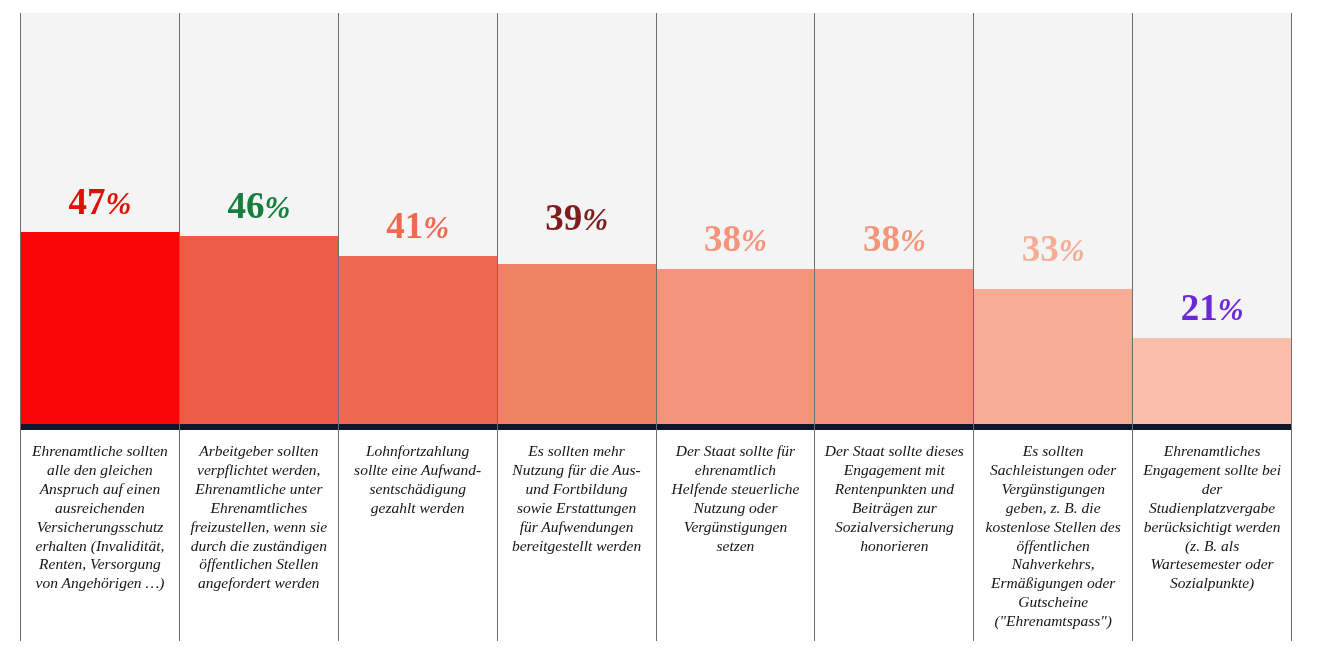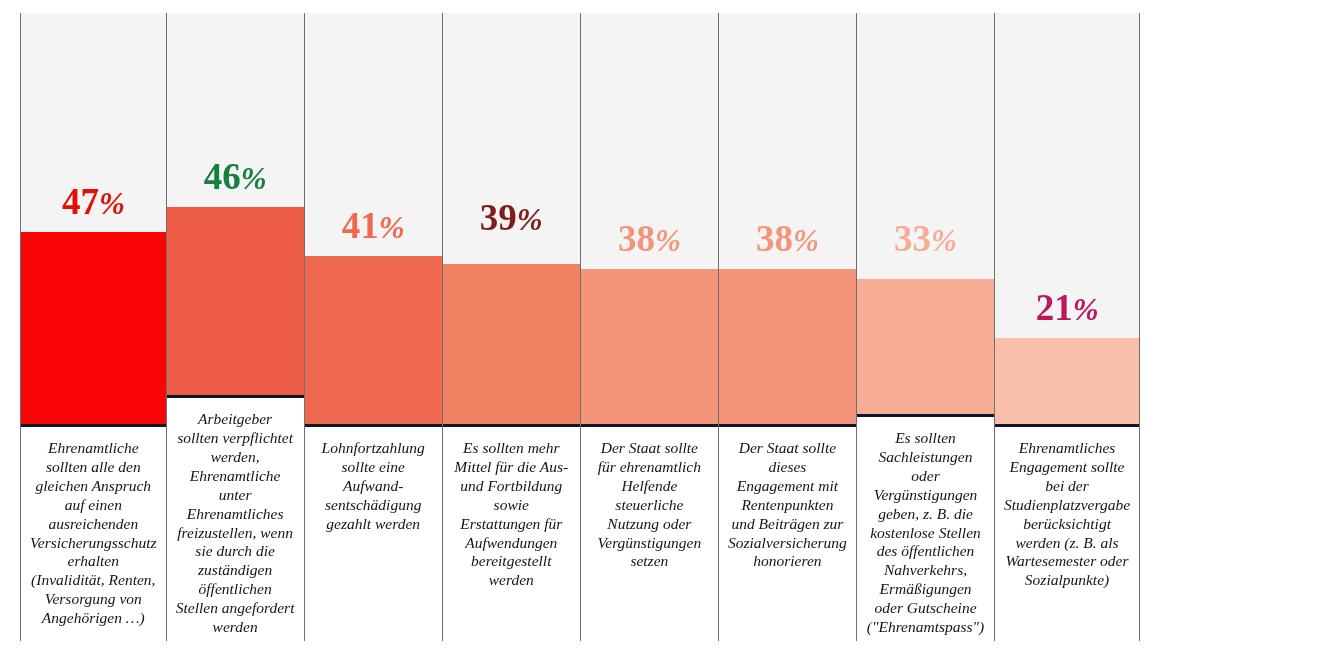--- a/index.html
+++ b/index.html
@@ -11,21 +11,21 @@
     width: 1318px;
     height: 653px;
     font-family: "Liberation Serif", "DejaVu Serif", serif;
     overflow: hidden;
   }
 
   #chart-root {
     position: absolute;
     left: 20px;
     top: 13px;
-    width: 1120px;
+    width: 1272px;
     height: 628px;
     display: flex;
     flex-direction: row;
     align-items: stretch;
     background: #ffffff;
   }
 
   .column {
     position: relative;
     flex: 1 1 0;
@@ -70,21 +70,21 @@
   .value-label .pct {
     font-size: 31px;
     font-style: italic;
     font-weight: bold;
   }
 
   
   .label-area {
     flex: 1 1 auto;
     background: #ffffff;
-    border-top: 3px solid #0f172a;
+    border-top: 6px solid #0f172a;
     padding: 12px 9px 4px 9px;
     box-sizing: border-box;
   }
   .label-text {
     font-style: italic;
     font-size: 15.5px;
     line-height: 1.22;
     text-align: center;
     color: #141414;
     margin: 0;
@@ -121,21 +121,21 @@
       <div class="label-area">
         <p class="label-text">Lohnfortzahlung sollte eine Aufwand-sentschädigung gezahlt werden</p>
       </div>
     </div>
     <div class="column">
       <div class="bar-area">
         <div class="bar-fill" style="height: 160px; background: rgb(240, 130, 100);"></div>
         <div class="value-label" style="color: #7f1d1d; bottom: 188px;">39<span class="pct">%</span></div>
       </div>
       <div class="label-area">
-        <p class="label-text">Es sollten mehr Mittel für die Aus- und Fortbildung sowie Erstattungen für Aufwendungen bereitgestellt werden</p>
+        <p class="label-text">Es sollten mehr Nutzung für die Aus- und Fortbildung sowie Erstattungen für Aufwendungen bereitgestellt werden</p>
       </div>
     </div>
     <div class="column">
       <div class="bar-area">
         <div class="bar-fill" style="height: 155px; background: rgb(244, 149, 123);"></div>
         <div class="value-label" style="color: rgb(244, 149, 123); bottom: 167px;">38<span class="pct">%</span></div>
       </div>
       <div class="label-area">
         <p class="label-text">Der Staat sollte für ehrenamtlich Helfende steuerliche Nutzung oder Vergünstigungen setzen</p>
       </div>
@@ -154,19 +154,19 @@
         <div class="bar-fill" style="height: 135px; background: rgb(247, 173, 149);"></div>
         <div class="value-label" style="color: rgb(247, 173, 149); bottom: 157px;">33<span class="pct">%</span></div>
       </div>
       <div class="label-area">
         <p class="label-text">Es sollten Sachleistungen oder Vergünstigungen geben, z. B. die kostenlose Stellen des öffentlichen Nahverkehrs, Ermäßigungen oder Gutscheine ("Ehrenamtspass")</p>
       </div>
     </div>
     <div class="column">
       <div class="bar-area">
         <div class="bar-fill" style="height: 86px; background: rgb(249, 191, 170);"></div>
-        <div class="value-label" style="color: #be185d; bottom: 98px; margin-top: 15px;">21<span class="pct">%</span></div>
+        <div class="value-label" style="color: #6d28d9; bottom: 98px; margin-top: 15px;">21<span class="pct">%</span></div>
       </div>
       <div class="label-area">
         <p class="label-text">Ehrenamtliches Engagement sollte bei der Studienplatzvergabe berücksichtigt werden (z. B. als Wartesemester oder Sozialpunkte)</p>
       </div>
     </div>
   </div>
 
 </body></html>

